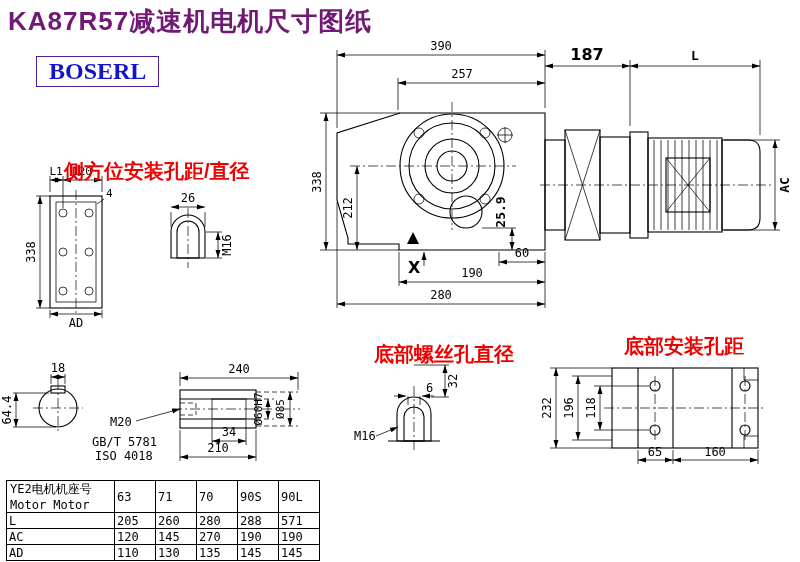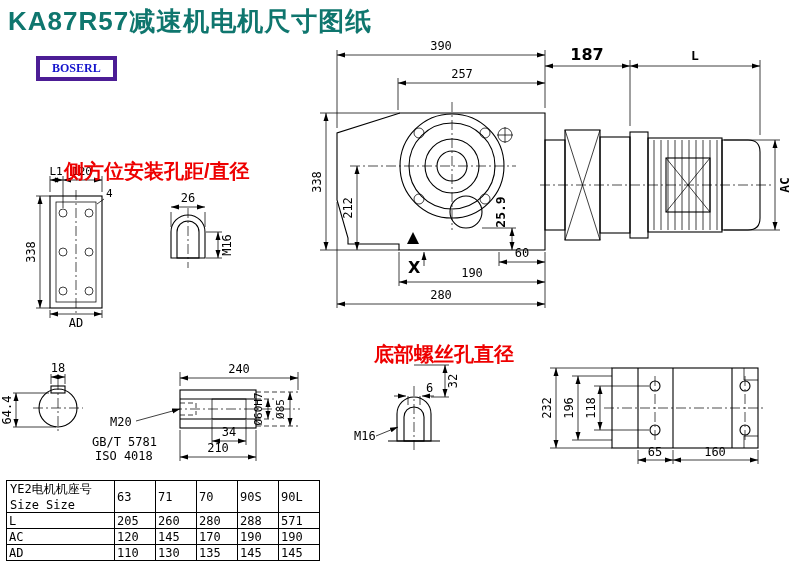--- a/index.html
+++ b/index.html
@@ -1,23 +1,23 @@
 <!DOCTYPE html>
 <html><head>
 <meta charset="utf-8">
 <style>
   * { margin:0; padding:0; box-sizing:border-box; }
   html,body { background:#fff; }
   .canvas { position:relative; width:800px; height:562px; background:#fff; overflow:hidden;
             font-family:"Liberation Sans", sans-serif; }
   .drawing { position:absolute; left:0; top:0; }
   .title { position:absolute; left:8px; top:4px; font-size:26px; font-weight:bold;
-           color:#0f766e; letter-spacing:1px; white-space:nowrap; }
-  .brand { position:absolute; left:36px; top:56px; border:4px solid #4c1d95; color:#1414cc;
-           font-family:"Liberation Serif", serif; font-weight:bold; font-size:12px;
+           color:#701a75; letter-spacing:1px; white-space:nowrap; }
+  .brand { position:absolute; left:36px; top:56px; border:1px solid #4c1d95; color:#1414cc;
+           font-family:"Liberation Serif", serif; font-weight:bold; font-size:24px;
            padding:1px 12px; background:#fff; }
   .red-label { position:absolute; color:#ee0000; font-weight:bold; font-size:20px; white-space:nowrap; }
   .lbl-side   { left:64px;  top:158px; }
   .lbl-output { left:100px; top:329px; }
   .lbl-screw  { left:374px; top:341px; }
   .lbl-bottom { left:624px; top:333px; }
 
   .size-table { position:absolute; left:6px; top:480px; border-collapse:collapse;
                 font-family:"DejaVu Sans Mono", monospace; font-size:12px; color:#000;
                 background:#fff; }
@@ -307,47 +307,48 @@
       <text class="txt" x="655" y="456" text-anchor="middle">65</text>
       <text class="txt" x="715" y="456" text-anchor="middle">160</text>
     </g>
   </svg>
 
   <div class="title">KA87R57减速机电机尺寸图纸</div>
   <div class="brand">BOSERL</div>
 
   <div class="red-label lbl-side">侧方位安装孔距/直径</div>
   <div class="red-label lbl-screw">底部螺丝孔直径</div>
+  <div class="red-label lbl-bottom">底部安装孔距</div>
 
   <table class="size-table">
     <tbody>
       <tr>
         <th class="head1">
           <div>YE2电机机座号</div>
-          <div>Size Size</div>
+          <div>Motor Motor</div>
         </th>
         <th class="num">63</th>
         <th class="num">71</th>
         <th class="num">70</th>
         <th class="num">90S</th>
         <th class="num">90L</th>
       </tr>
       <tr>
         <td class="rowlab">L</td>
         <td class="num">205</td>
         <td class="num">260</td>
         <td class="num">280</td>
         <td class="num">288</td>
         <td class="num">571</td>
       </tr>
       <tr>
         <td class="rowlab">AC</td>
         <td class="num">120</td>
         <td class="num">145</td>
-        <td class="num">170</td>
+        <td class="num">270</td>
         <td class="num">190</td>
         <td class="num">190</td>
       </tr>
       <tr>
         <td class="rowlab">AD</td>
         <td class="num">110</td>
         <td class="num">130</td>
         <td class="num">135</td>
         <td class="num">145</td>
         <td class="num">145</td>

